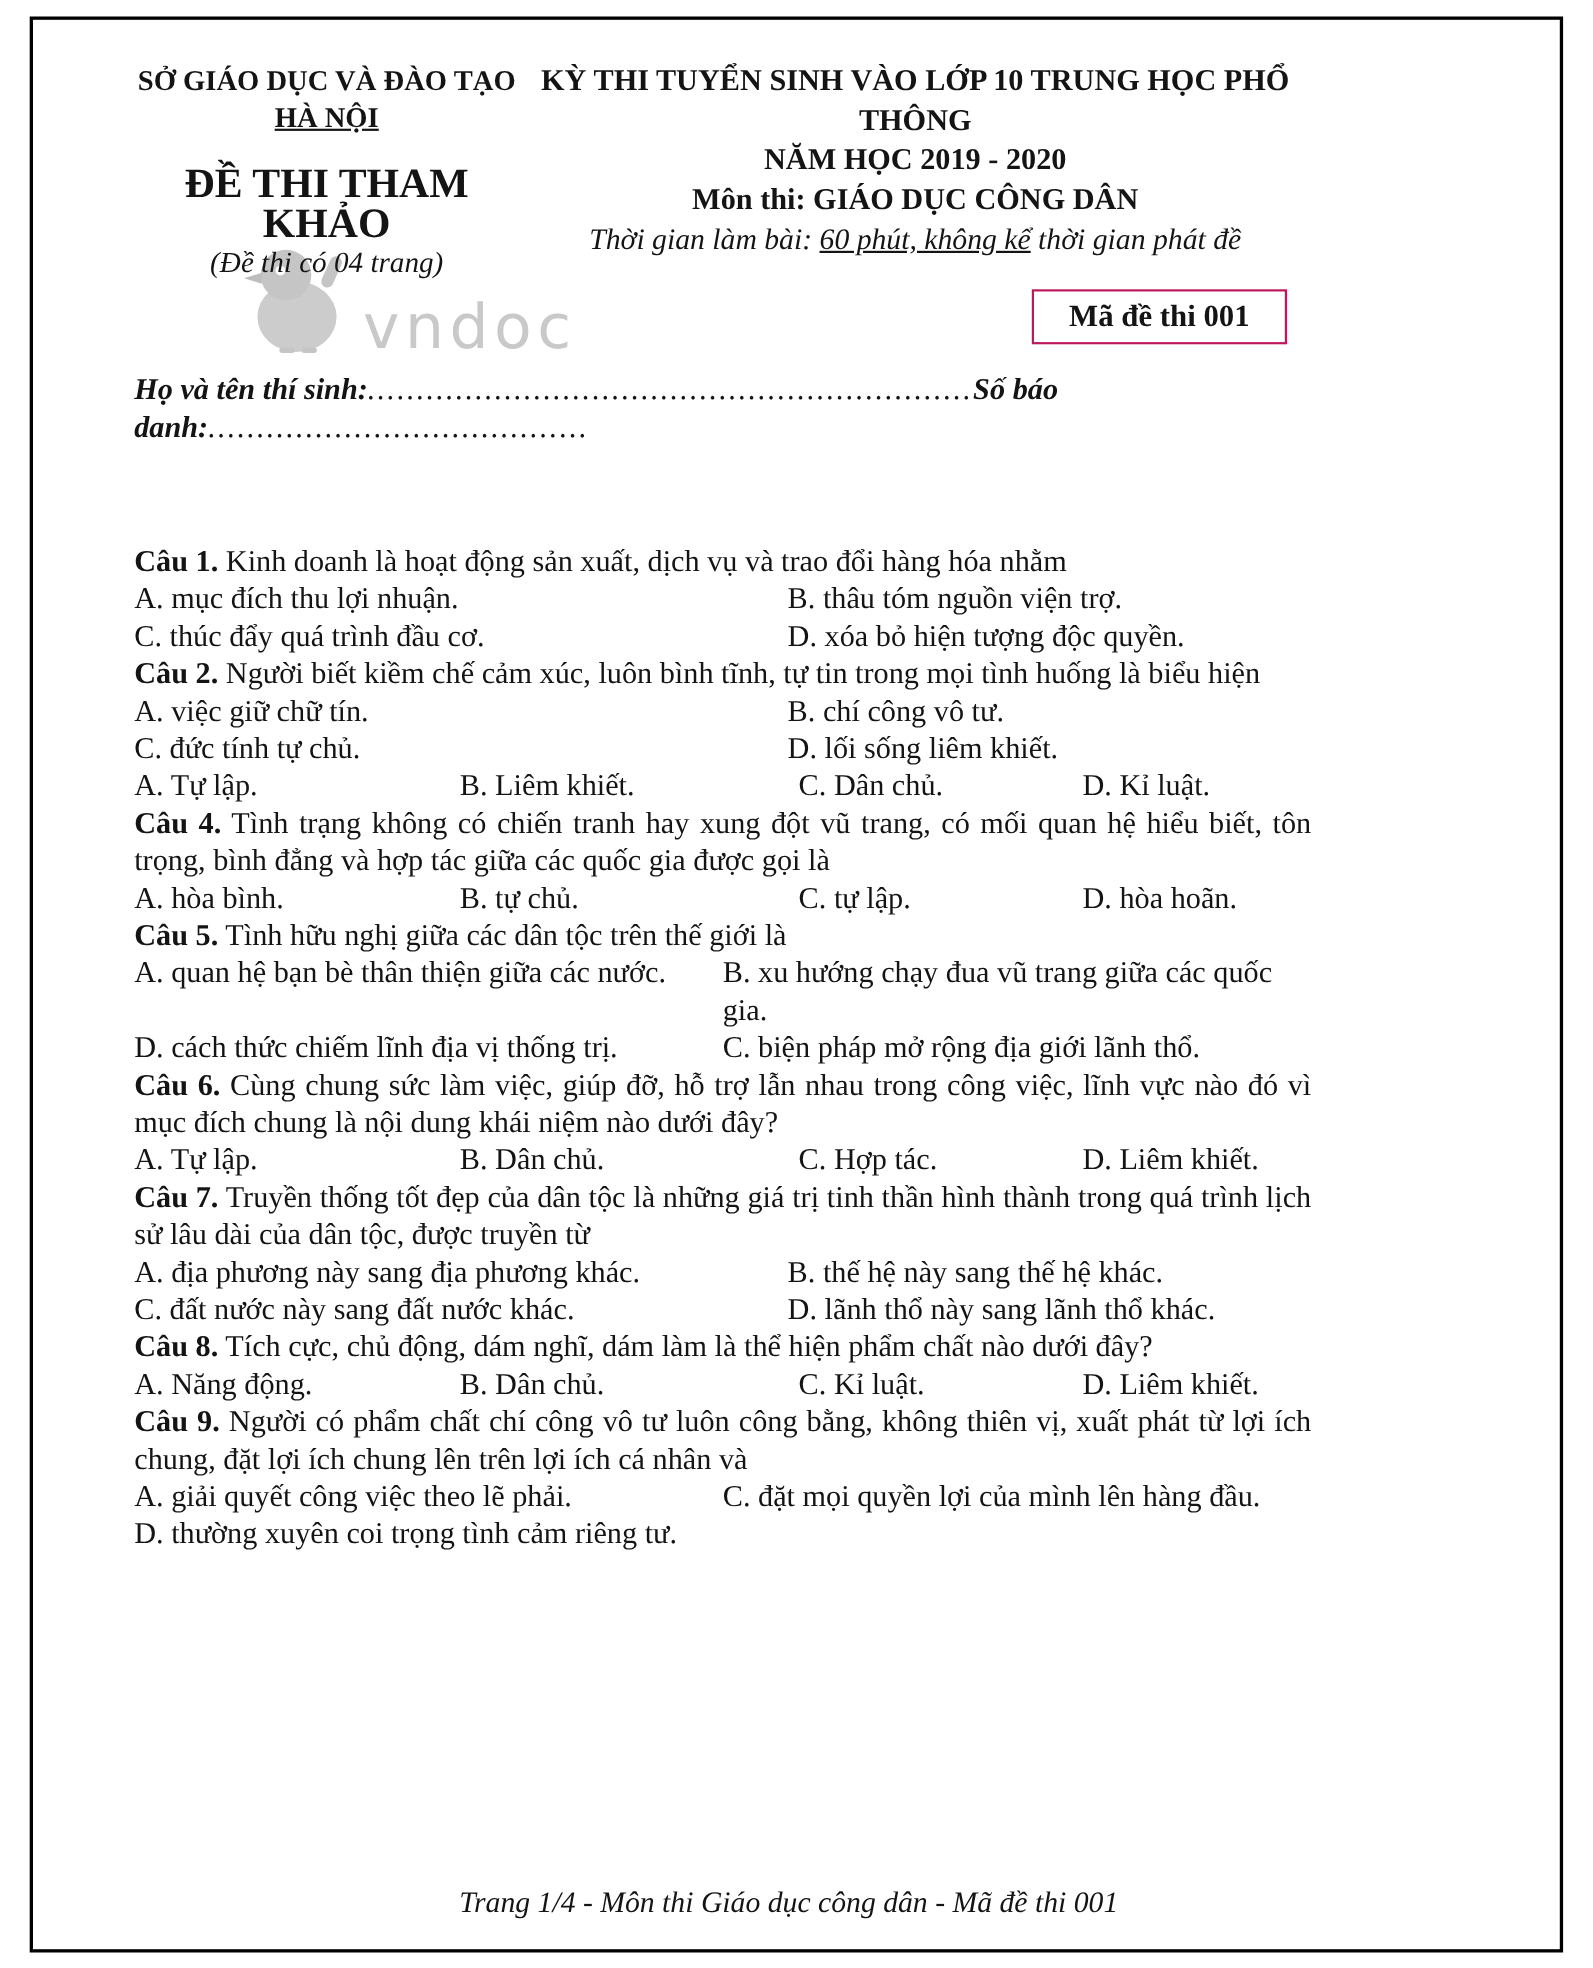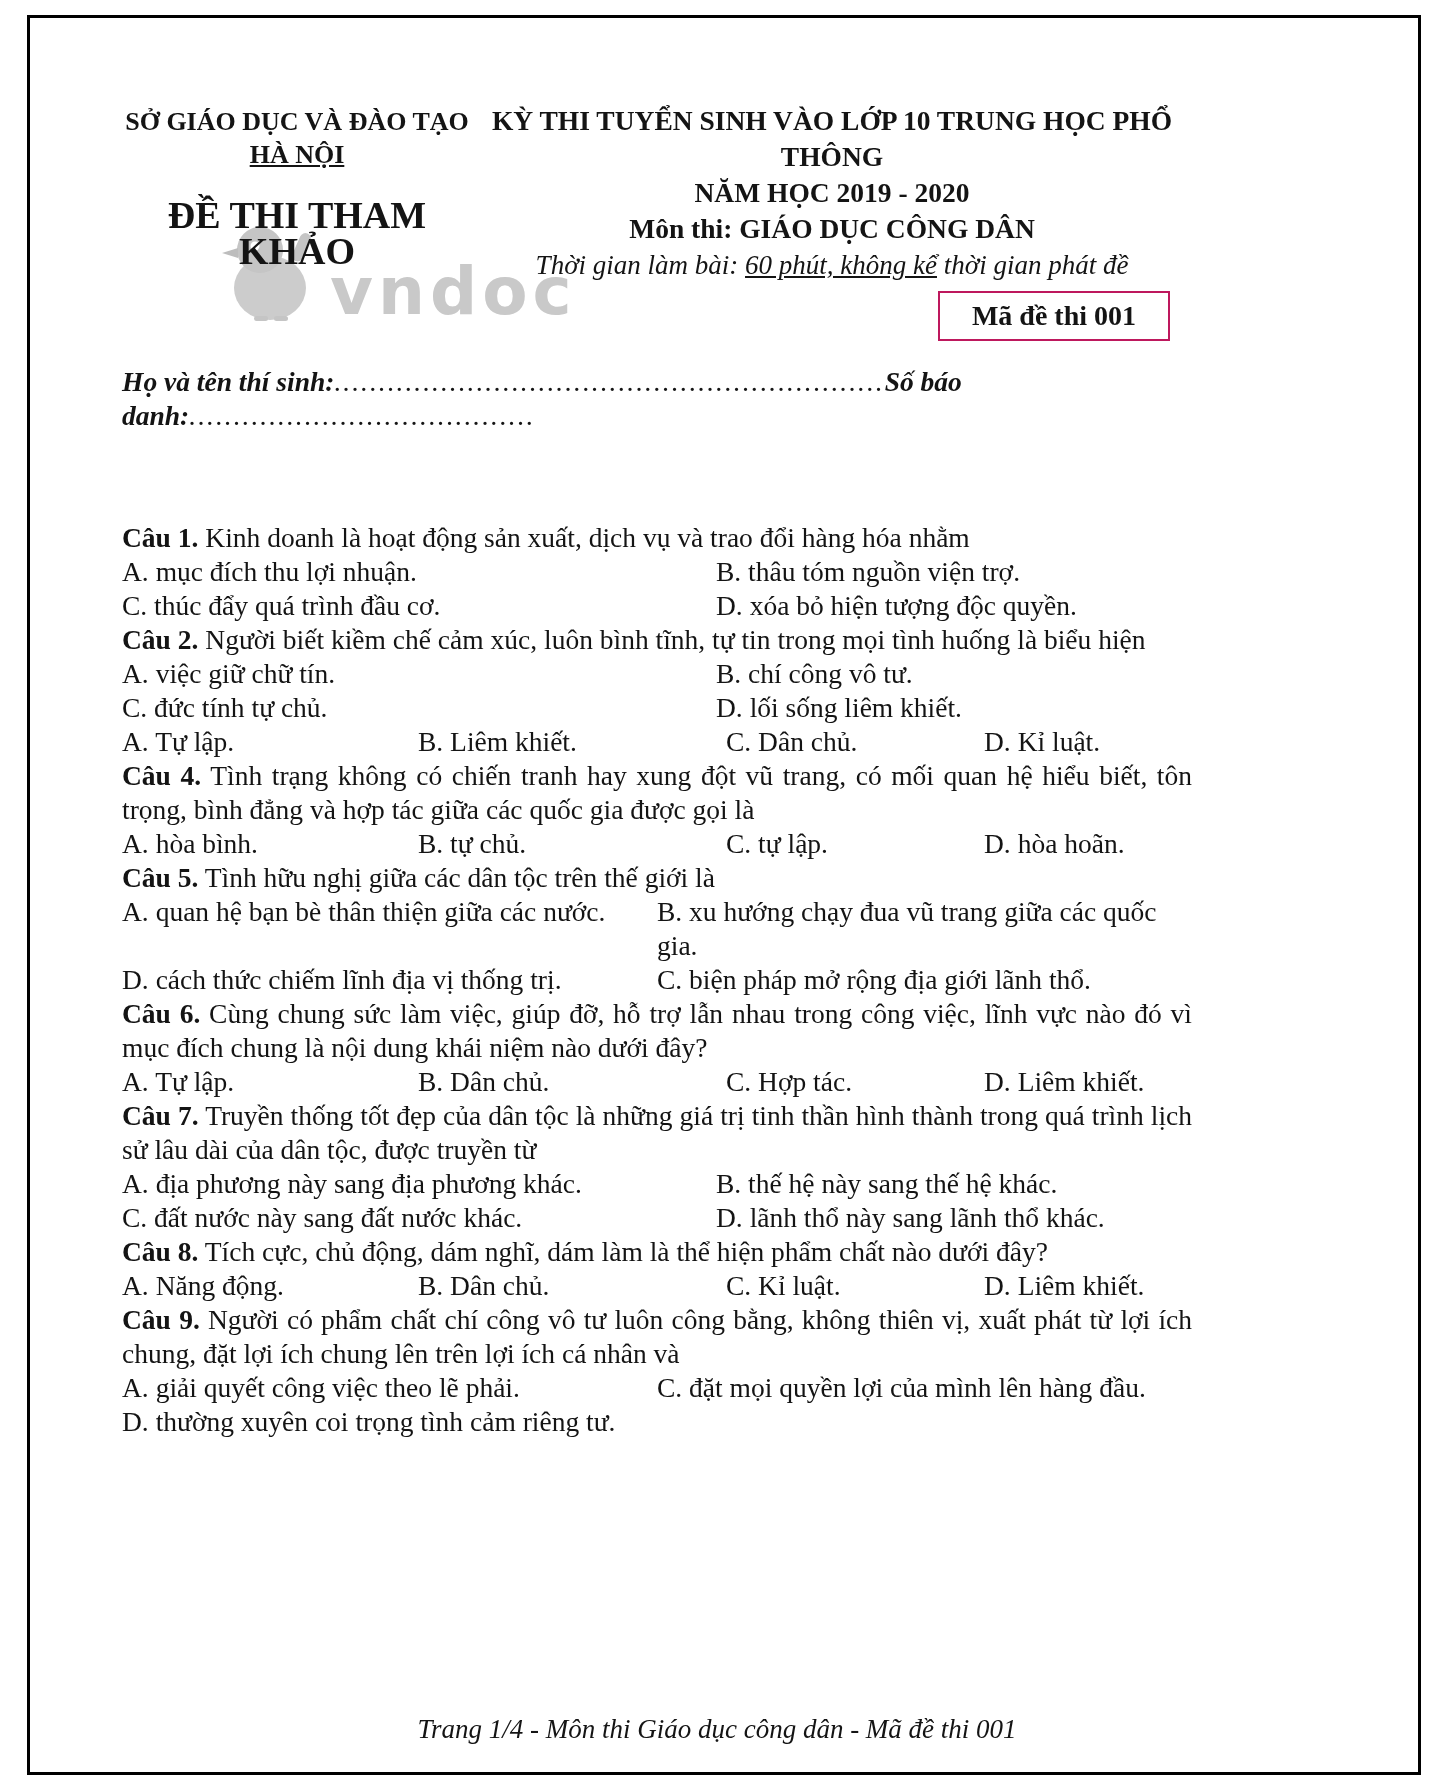--- a/index.html
+++ b/index.html
@@ -5,21 +5,21 @@
   * { margin:0; padding:0; box-sizing:border-box; }
   html,body { background:#ffffff; }
   body {
     width:1448px; height:1789px; position:relative; overflow:hidden;
     font-family:"Liberation Serif","DejaVu Serif",serif; color:#141414;
   }
   .frame {
     position:absolute; left:27px; right:27px; top:15px; bottom:14px;
     border:3px solid #000;
   }
-  .page { position:absolute; left:122px; top:55px; width:1070px; font-size:27.5px; line-height:34px; z-index:1;margin-top:48px; }
+  .page { position:absolute; left:122px; top:55px; width:1070px; font-size:27.5px; line-height:34px; z-index:1; }
 
   
   .header { display:flex; }
   .h-left { width:350px; text-align:center; padding-top:2px; }
   .h-left .l1 { font-weight:bold; font-size:26px; line-height:33px; }
   .h-left .l2 { font-weight:bold; font-size:26px; line-height:33px; text-decoration:underline; margin-bottom:26px; }
   .h-left .ttl { font-weight:bold; font-size:38px; line-height:36px;font-family:Liberation Serif, serif; }
   .h-left .nt { font-style:italic; font-size:26.5px; }
   .h-right { flex:1; text-align:center; }
   .h-right .b { font-weight:bold; font-size:27.5px; line-height:36px; }
@@ -29,22 +29,22 @@
   .code-row { text-align:right; margin-top:8px; padding-right:22px; }
   .code-box { display:inline-block; border:2px solid #be185d; font-weight:bold; font-size:28px; padding:6px 32px; }
 
   .name-row { margin-top:24px; font-size:27.5px; }
   .name-row .lbl { font-weight:bold; font-style:italic; }
   .name-row .dots { font-style:italic; letter-spacing:2px; }
 
   
   .watermark { position:absolute; left:210px; top:220px; display:flex; align-items:flex-end; gap:8px; z-index:0; }
   .wm-text {
-    font-family:"DejaVu Sans","Liberation Sans",sans-serif; font-weight:bold;
-    font-size:66px; line-height:0.95; color:#c9c9c9; letter-spacing:5px;
+    font-family:"DejaVu Sans","Liberation Sans",sans-serif; font-weight:normal;
+    font-size:56px; line-height:0.95; color:#c9c9c9; letter-spacing:5px;
   }
 
   
   .questions { margin-top:88px; position:relative; z-index:1; }
   .stem { text-align:justify; }
   .qlabel { font-weight:bold; }
   .opts { display:grid; }
   .opts.two { grid-template-columns:594px 1fr; }
   .opts.four { grid-template-columns:296px 308px 258px 1fr; }
   .opts.stacked { grid-template-columns:1fr 1fr; }
@@ -72,20 +72,21 @@
   <span class="wm-text">vndoc</span>
 </div>
 
 <div class="page">
 
   <div class="header">
     <div class="h-left">
       <div class="l1">SỞ GIÁO DỤC VÀ ĐÀO TẠO</div>
       <div class="l2">HÀ NỘI</div>
       <div class="ttl">ĐỀ THI THAM KHẢO</div>
+      <div class="nt">(Đề thi có 04 trang)</div>
     </div>
     <div class="h-right">
       <div class="b">KỲ THI TUYỂN SINH VÀO LỚP 10 TRUNG HỌC PHỔ THÔNG</div>
       <div class="b">NĂM HỌC 2019 - 2020</div>
       <div class="b">Môn thi: GIÁO DỤC CÔNG DÂN</div>
       <div class="it"><span>Thời gian làm bài: </span><span class="u">60 phút, không kể</span><span> thời gian phát đề</span></div>
     </div>
   </div>
 
   <div class="code-row">

